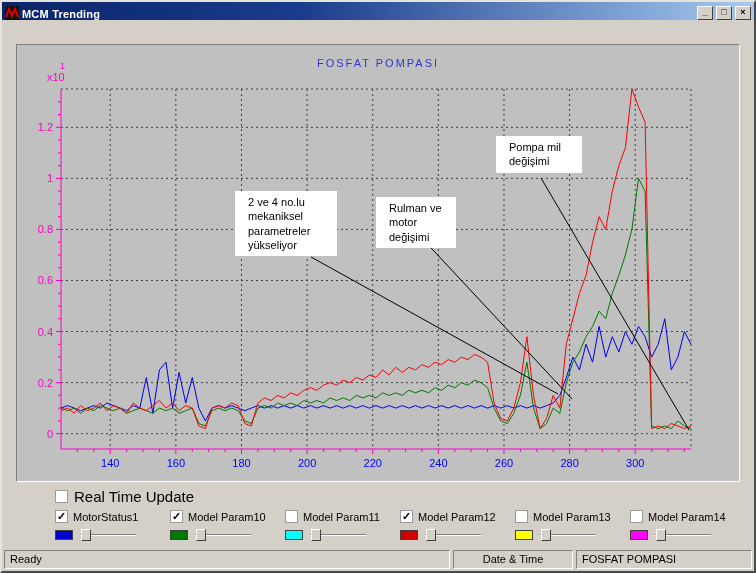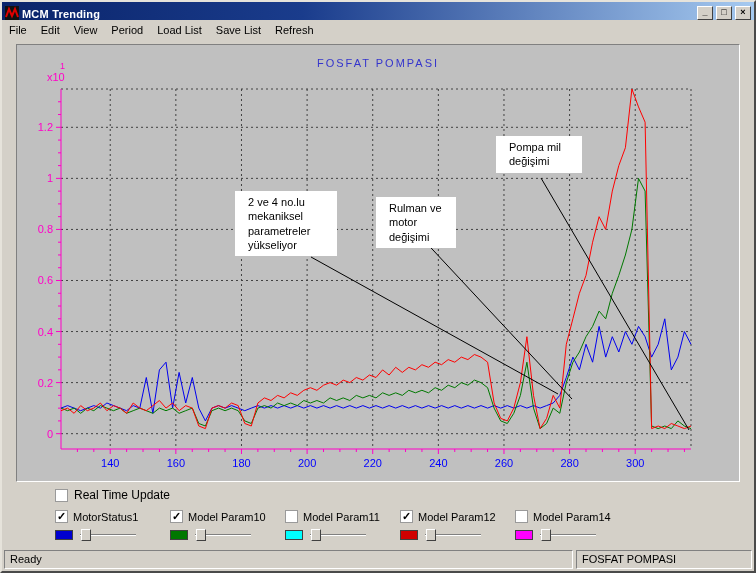--- a/index.html
+++ b/index.html
@@ -50,21 +50,21 @@
   .ann2 { left: 359px; top: 152px; width: 80px; }
   .ann3 { left: 479px; top: 91px; width: 86px; }
   
   .cb {
     width: 13px; height: 13px; background: #fff; display: inline-block;
     border: 1px solid; border-color: #707070 #fff #fff #707070;
     outline: 1px solid #9a9a9a; outline-offset: -1px;
     font-size: 11px; line-height: 11px; text-align: center; font-weight: bold; color: #000;
     vertical-align: middle; flex: none;
   }
-  .rtu { position: absolute; left: 53px; top: 486px; display: flex; align-items: center; gap: 6px; font-size: 12px; }
+  .rtu { position: absolute; left: 53px; top: 486px; display: flex; align-items: center; gap: 6px; font-size: 15px; }
   .legend-row { position: absolute; left: 53px; top: 507px; display: flex; }
   .legend-item { width: 115px; }
   .li-top { display: flex; align-items: center; gap: 5px; font-size: 11px; height: 15px; }
   .li-label { white-space: nowrap; }
   .li-bottom { margin-top: 5px; display: flex; align-items: center; gap: 7px; height: 12px; }
   .swatch { width: 18px; height: 10px; display: inline-block; border: 1px solid #404040; flex: none; }
   .slider { position: relative; width: 56px; height: 12px; display: inline-block; }
   .slider .groove { position: absolute; left: 0; right: 0; top: 5px; height: 0; border-top: 1px solid #808080; border-bottom: 1px solid #fff; }
   .slider .thumb {
     position: absolute; left: 1px; top: 0; width: 10px; height: 12px; background: #d4d0c8;
@@ -91,29 +91,20 @@
         <rect x="0" y="0" width="14" height="14" fill="#111"></rect>
         <polyline points="1,11 4,3 7,10 10,3 13,11" fill="none" stroke="#e00000" stroke-width="2"></polyline>
       </svg>
     </span>
     <span class="title">MCM Trending</span>
     <span class="tb-btn">_</span>
     <span class="tb-btn">□</span>
     <span class="tb-btn">×</span>
   </div>
 
-  <div class="menubar">
-    <span class="menu-item">File</span>
-    <span class="menu-item">Edit</span>
-    <span class="menu-item">View</span>
-    <span class="menu-item">Period</span>
-    <span class="menu-item">Load List</span>
-    <span class="menu-item">Save List</span>
-    <span class="menu-item">Refresh</span>
-  </div>
 
   <div class="chart-panel">
     <div class="chart-title">FOSFAT POMPASI</div>
     <div class="yexp">
       <div class="e">1</div>
       <div>x10</div>
     </div>
 
     <svg class="plot-svg" viewBox="0 0 722 436">
       <g id="gen">
@@ -293,30 +284,44 @@
           <span class="swatch" style="background:#d00000"></span>
           <span class="slider">
             <span class="groove"></span>
             <span class="thumb"></span>
           </span>
         </div>
       </div>
       <div class="legend-item">
         <div class="li-top">
           <span class="cb"></span>
+          <span class="li-label">Model Param13</span>
+        </div>
+        <div class="li-bottom">
+          <span class="swatch" style="background:#ffff00"></span>
+          <span class="slider">
+            <span class="groove"></span>
+            <span class="thumb"></span>
+          </span>
+        </div>
+      </div>
+      <div class="legend-item">
+        <div class="li-top">
+          <span class="cb"></span>
           <span class="li-label">Model Param14</span>
         </div>
         <div class="li-bottom">
           <span class="swatch" style="background:#ff00ff"></span>
           <span class="slider">
             <span class="groove"></span>
             <span class="thumb"></span>
           </span>
         </div>
       </div>
     </div>
 
   <div class="statusbar">
     <div class="sb-panel sb-left">Ready</div>
+    <div class="sb-panel sb-mid">Date &amp; Time</div>
     <div class="sb-panel sb-right">FOSFAT POMPASI</div>
   </div>
 
 </div>
 
 </body></html>

